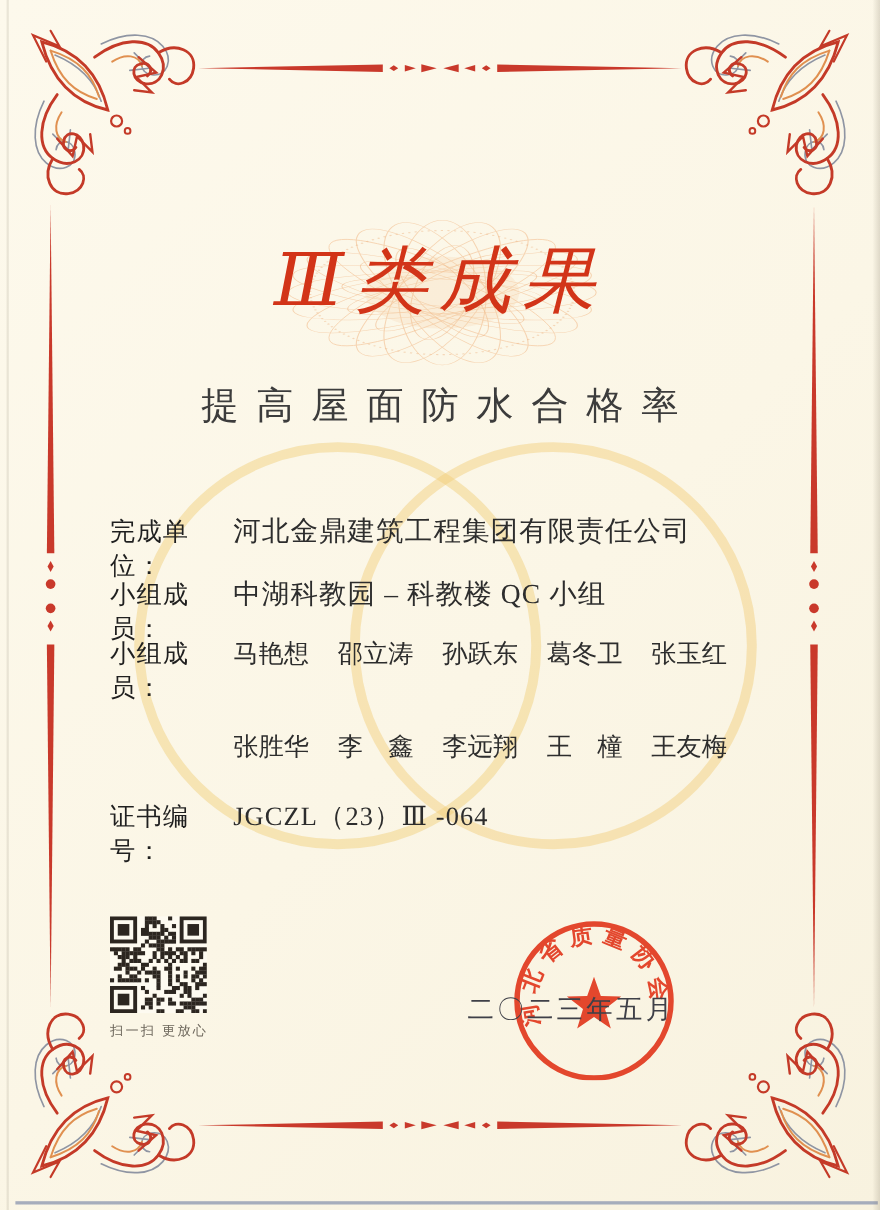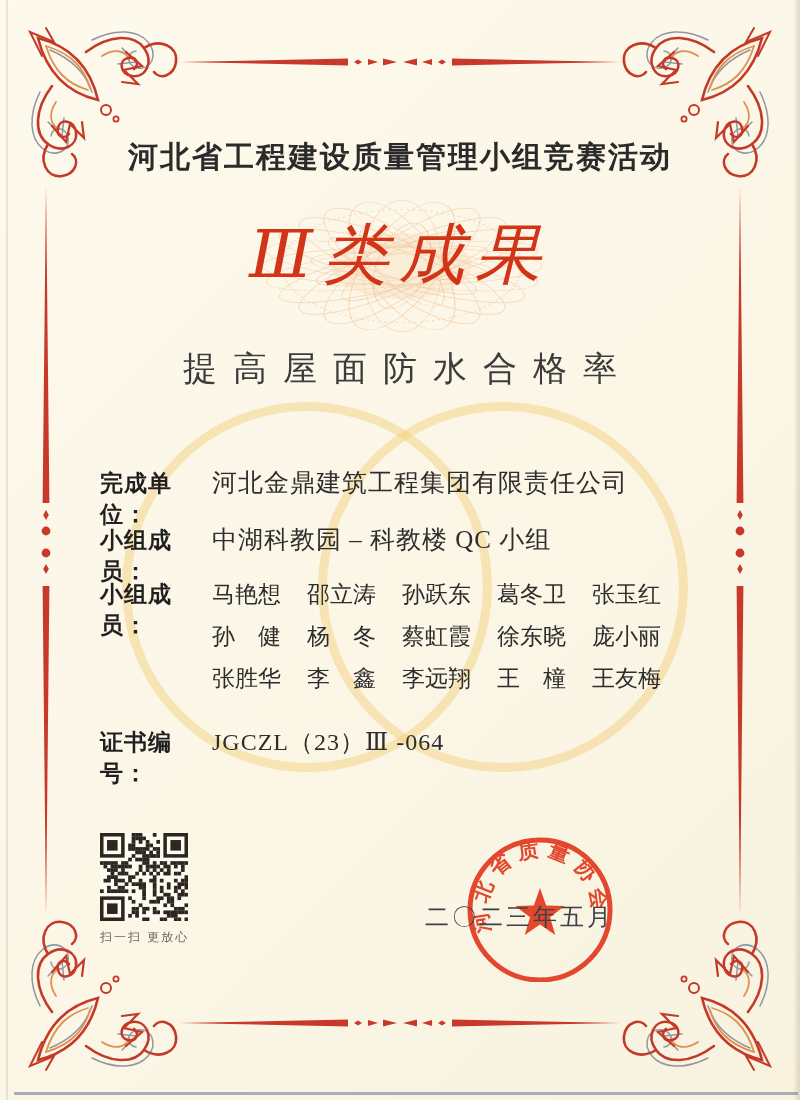--- a/index.html
+++ b/index.html
@@ -36,21 +36,21 @@
   .project-title{position:absolute;left:0;top:346px;width:100%;text-align:center;
       font-size:34px;letter-spacing:16px;padding-left:16px;box-sizing:border-box;
       color:#3c3c3c;font-weight:500;}
   
   .ring{position:absolute;width:352px;height:352px;border-radius:50%;
         border:9px solid rgba(242,209,128,.5);}
   .ring.r1{left:122px;top:402px;}
   .ring.r2{left:318px;top:402px;border-color:rgba(242,205,118,.45);}
   
   .frow{position:absolute;left:100px;right:50px;display:flex;align-items:baseline;}
-  .flabel{flex:0 0 112px;font-weight:700;font-size:23px;color:#1f1f1f;letter-spacing:1px;}
+  .flabel{flex:0 0 112px;font-weight:400;font-size:23px;color:#1f1f1f;letter-spacing:1px;}
   .fvalue{font-size:25px;color:#2d2d2d;letter-spacing:1px;}
   .row-unit{top:466px;}
   .row-team{top:523px;}
   .row-members{top:579px;}
   .member-line{position:absolute;left:212px;display:flex;gap:26px;font-size:23px;color:#2d2d2d;}
   .row-m1{left:0;position:static;display:flex;gap:26px;font-size:23px;color:#2d2d2d;}
   .row-m2{top:621px;}
   .row-m3{top:663px;}
   .row-certno{top:712px;margin-top:14px;}
   .certno-value{font-size:24px;letter-spacing:1px;color:#2d2d2d;}
@@ -132,21 +132,20 @@
   <svg class="corner tr" viewBox="0 0 160 160">
       <use href="#flourish"></use>
     </svg>
   <svg class="corner bl" viewBox="0 0 160 160">
       <use href="#flourish"></use>
     </svg>
   <svg class="corner br" viewBox="0 0 160 160">
       <use href="#flourish"></use>
     </svg>
 
-  <div class="main-title">河北省工程建设质量管理小组竞赛活动</div>
 
   <svg class="rosette" width="300" height="145" viewBox="0 0 300 145">
     <g transform="translate(150,72) scale(1,0.47)" fill="none">
       <g stroke="#f2bd8e" stroke-width="1" opacity="0.6">
         <ellipse rx="140" ry="40"></ellipse>
           <ellipse rx="140" ry="40" transform="rotate(15)"></ellipse>
         <ellipse rx="140" ry="40" transform="rotate(30)"></ellipse>
           <ellipse rx="140" ry="40" transform="rotate(45)"></ellipse>
         <ellipse rx="140" ry="40" transform="rotate(60)"></ellipse>
           <ellipse rx="140" ry="40" transform="rotate(75)"></ellipse>
@@ -191,27 +190,20 @@
     <span class="flabel">小组成员：</span>
     <span class="row-m1">
       <span>马艳想</span>
       <span>邵立涛</span>
       <span>孙跃东</span>
       <span>葛冬卫</span>
       <span>张玉红</span>
     </span>
   </div>
 
-  <div class="member-line row-m2">
-    <span>孙　健</span>
-    <span>杨　冬</span>
-    <span>蔡虹霞</span>
-    <span>徐东晓</span>
-    <span>庞小丽</span>
-  </div>
 
   <div class="member-line row-m3">
     <span>张胜华</span>
     <span>李　鑫</span>
     <span>李远翔</span>
     <span>王　橦</span>
     <span>王友梅</span>
   </div>
 
   <div class="frow row-certno">

